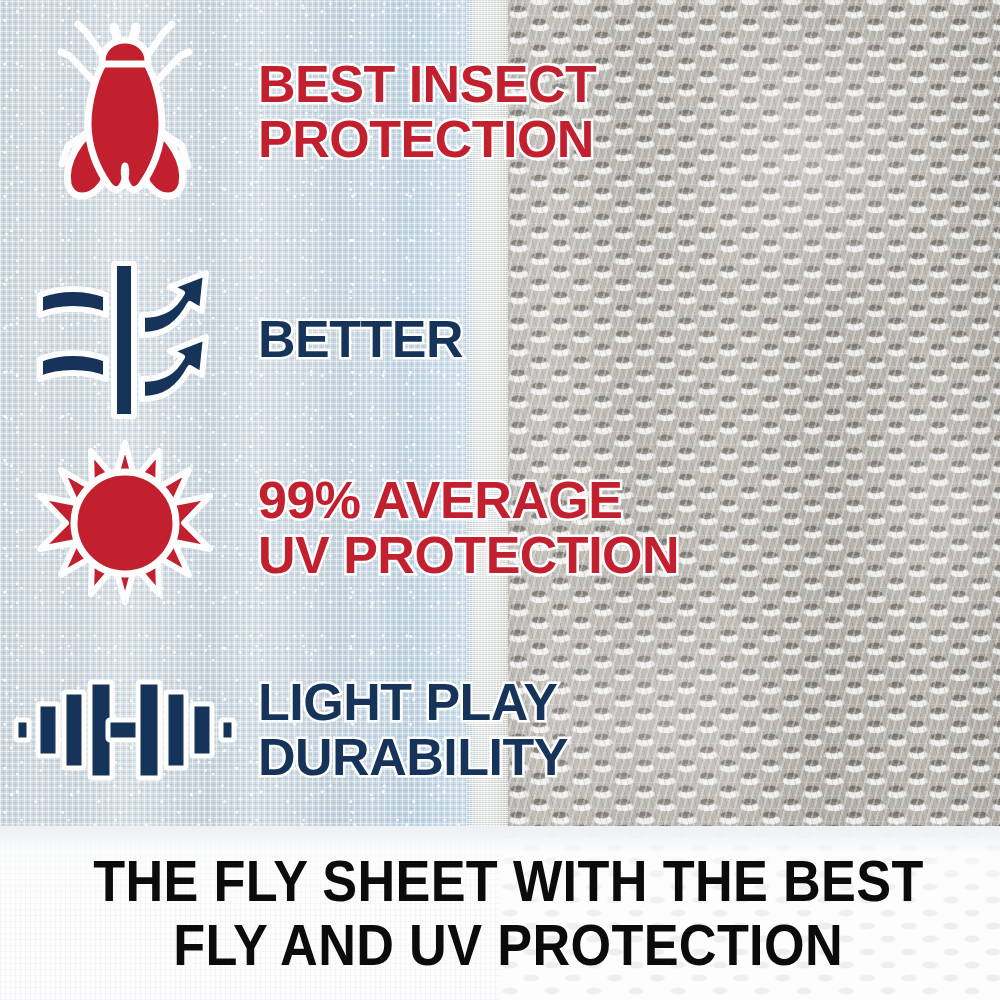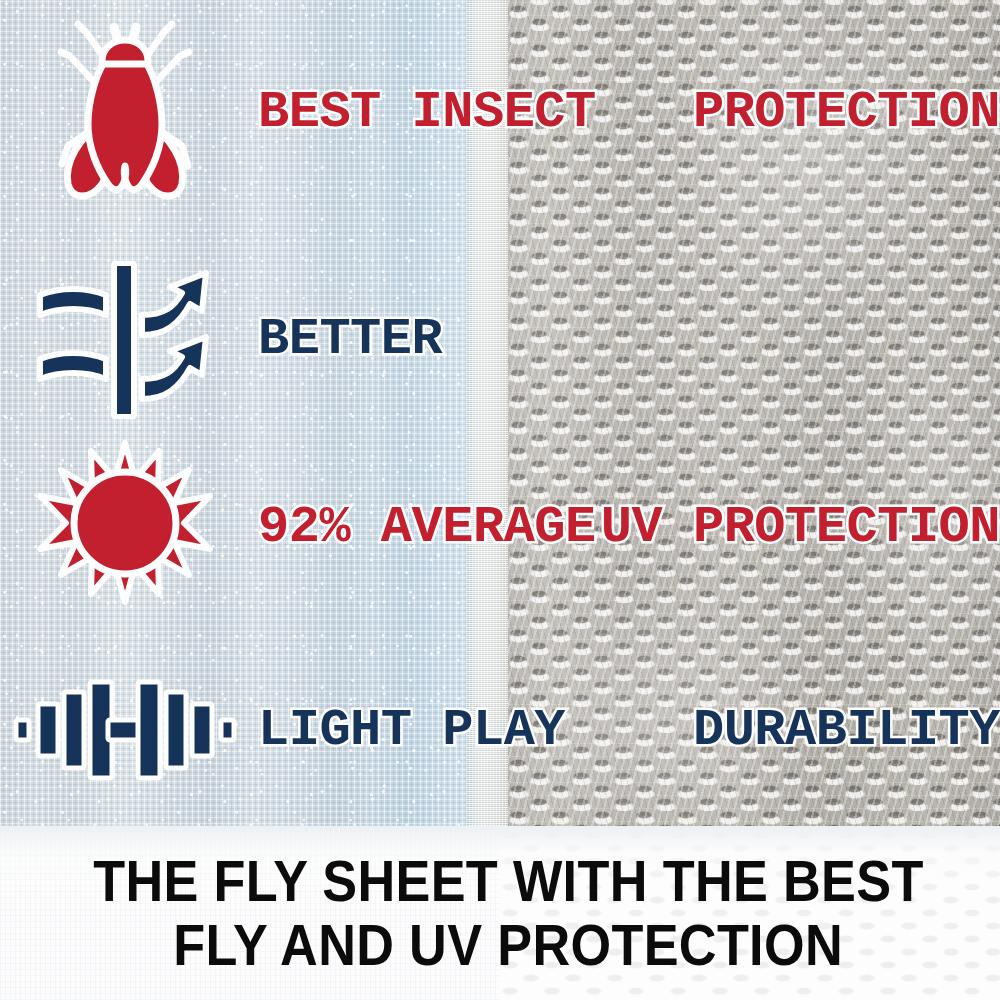--- a/index.html
+++ b/index.html
@@ -179,23 +179,22 @@
   .frow{
     position:absolute; left:0; width:1000px;
     display:flex; align-items:center;
   }
   .ficon{
     width:250px; flex:0 0 250px;
     display:flex; align-items:center; justify-content:center;
   }
   .flabel{
     flex:1 1 auto;
-    display:flex; justify-content:space-between;
+    display:flex; flex-direction:column; justify-content:space-between;
     padding-left:8px;
-    font-family:Liberation Mono, monospace;
   }
   .fline{
     font-weight:bold;
     white-space:nowrap;
     font-size:52px;
     line-height:55px;
     letter-spacing:-.5px;
   }
   .red{
     color:#C2202E;
@@ -304,21 +303,21 @@
               M89 4 L99 40 L123 12 L122 49 L153 31 L138 64 L174 57 L148 84
               L174 110 L138 103 L153 136 L122 118 L123 155 L99 127 L89 163
               L79 127 L55 155 L56 118 L25 136 L40 103 L4 110 L30 84
               L4 57 L40 64 L25 31 L56 49 L55 12 L79 40 Z"></path>
 
             <circle cx="89" cy="84" r="51" fill="#C2202E" stroke="#FDFDFD" stroke-width="7"></circle>
           </g>
         </svg>
       </div>
       <div class="flabel">
-        <div class="fline red">92% AVERAGE</div>
+        <div class="fline red">99% AVERAGE</div>
         <div class="fline red">UV PROTECTION</div>
       </div>
     </div>
 
     <div class="frow" id="row-durab">
       <div class="ficon">
         <svg width="226" height="104" viewBox="0 0 226 104">
           <g fill="#16345A" stroke="#FDFDFD" stroke-width="5" stroke-linejoin="round">
 
             <rect x="4" y="42" width="13" height="20" rx="2"></rect>

